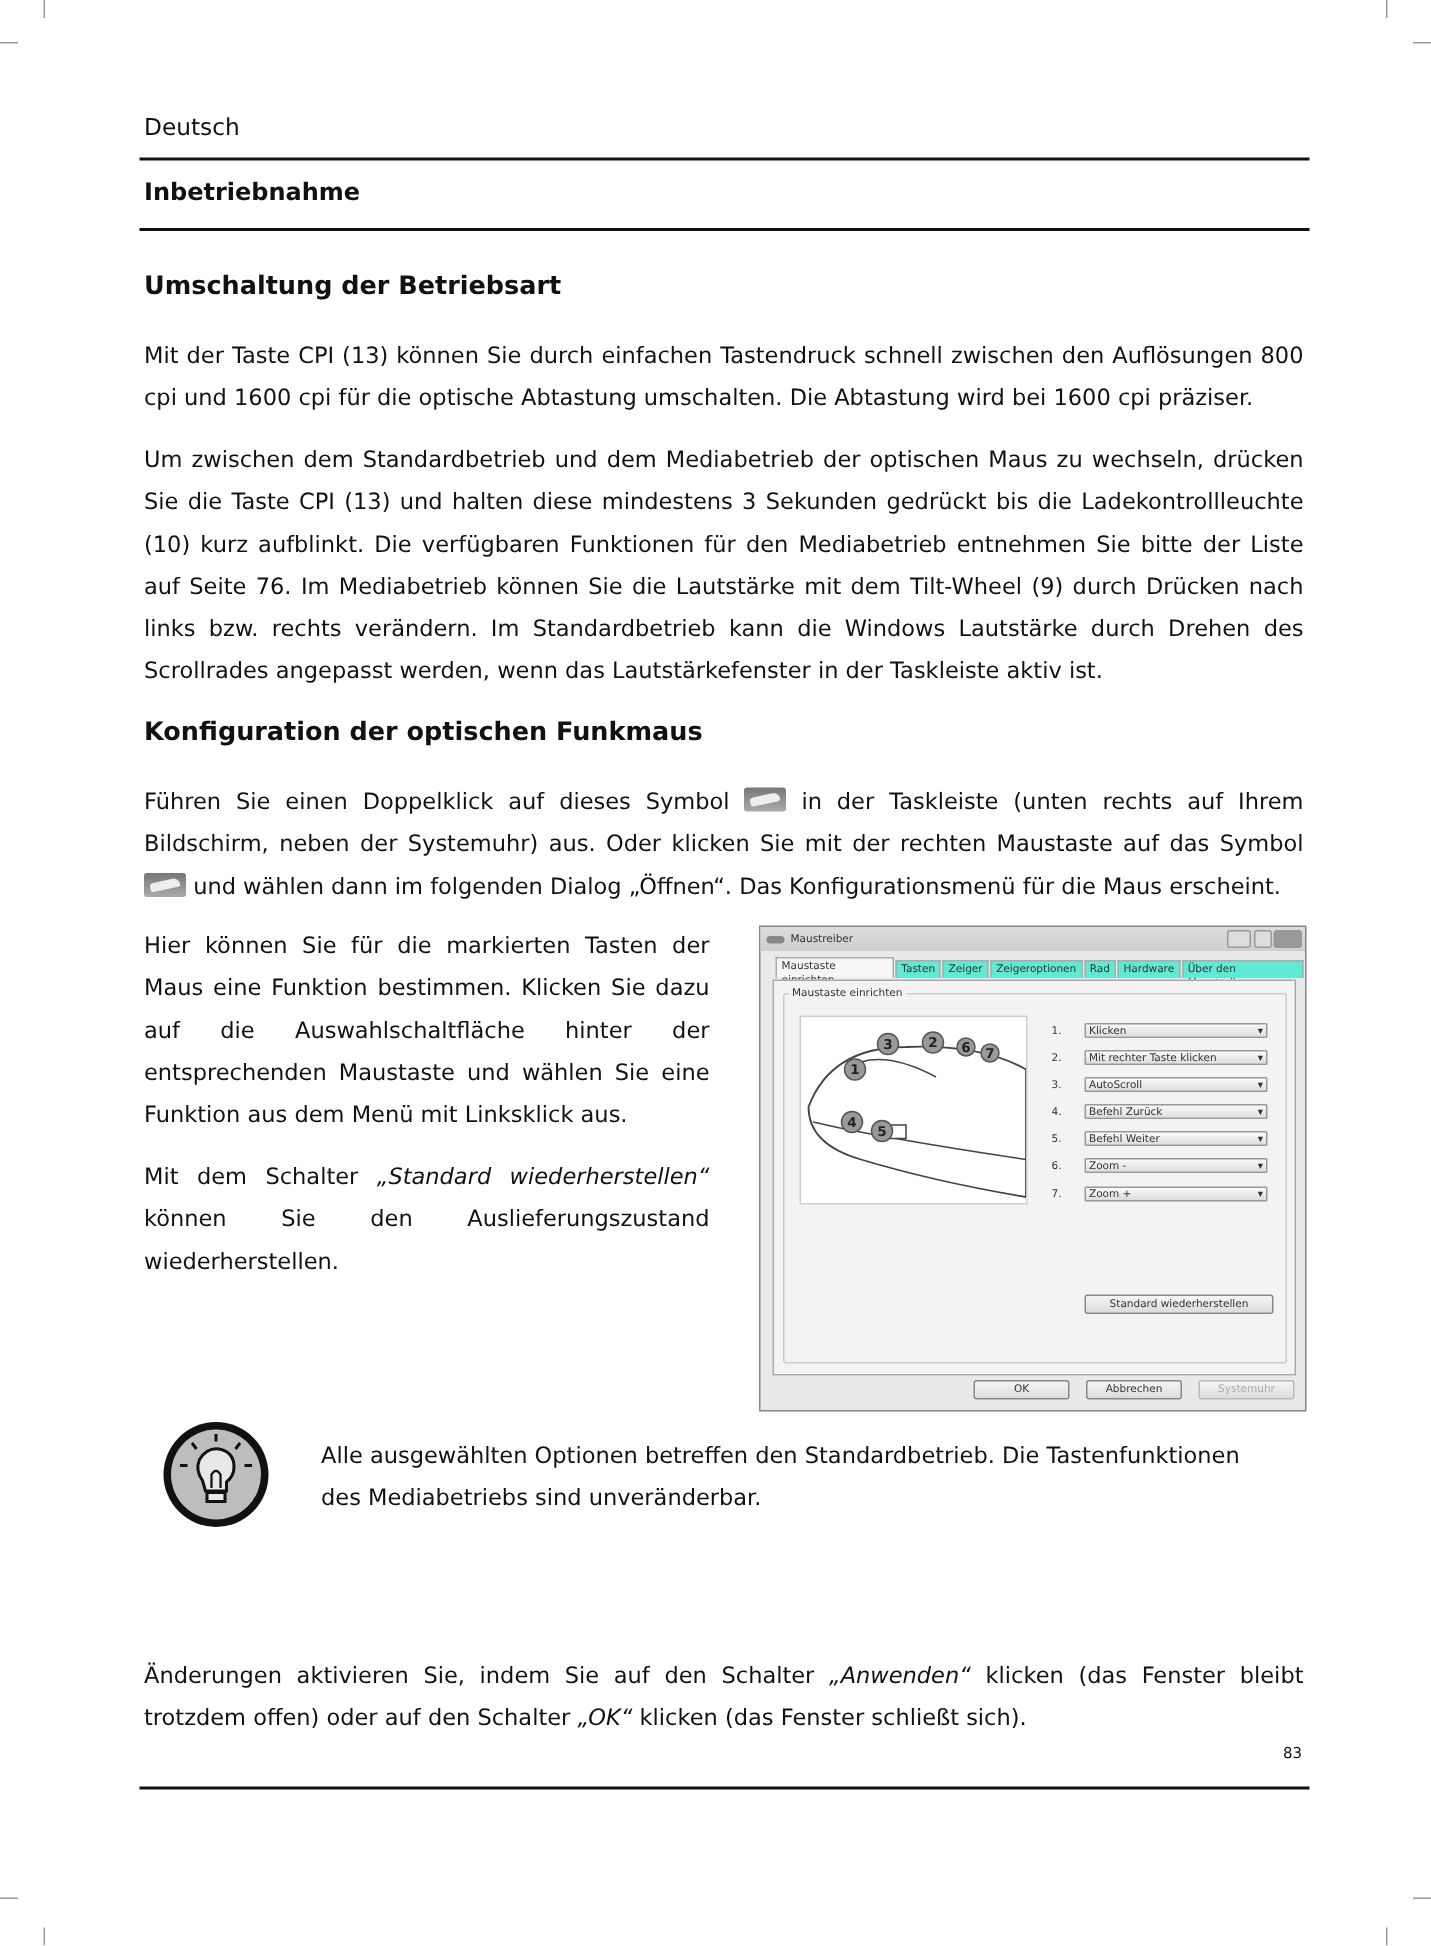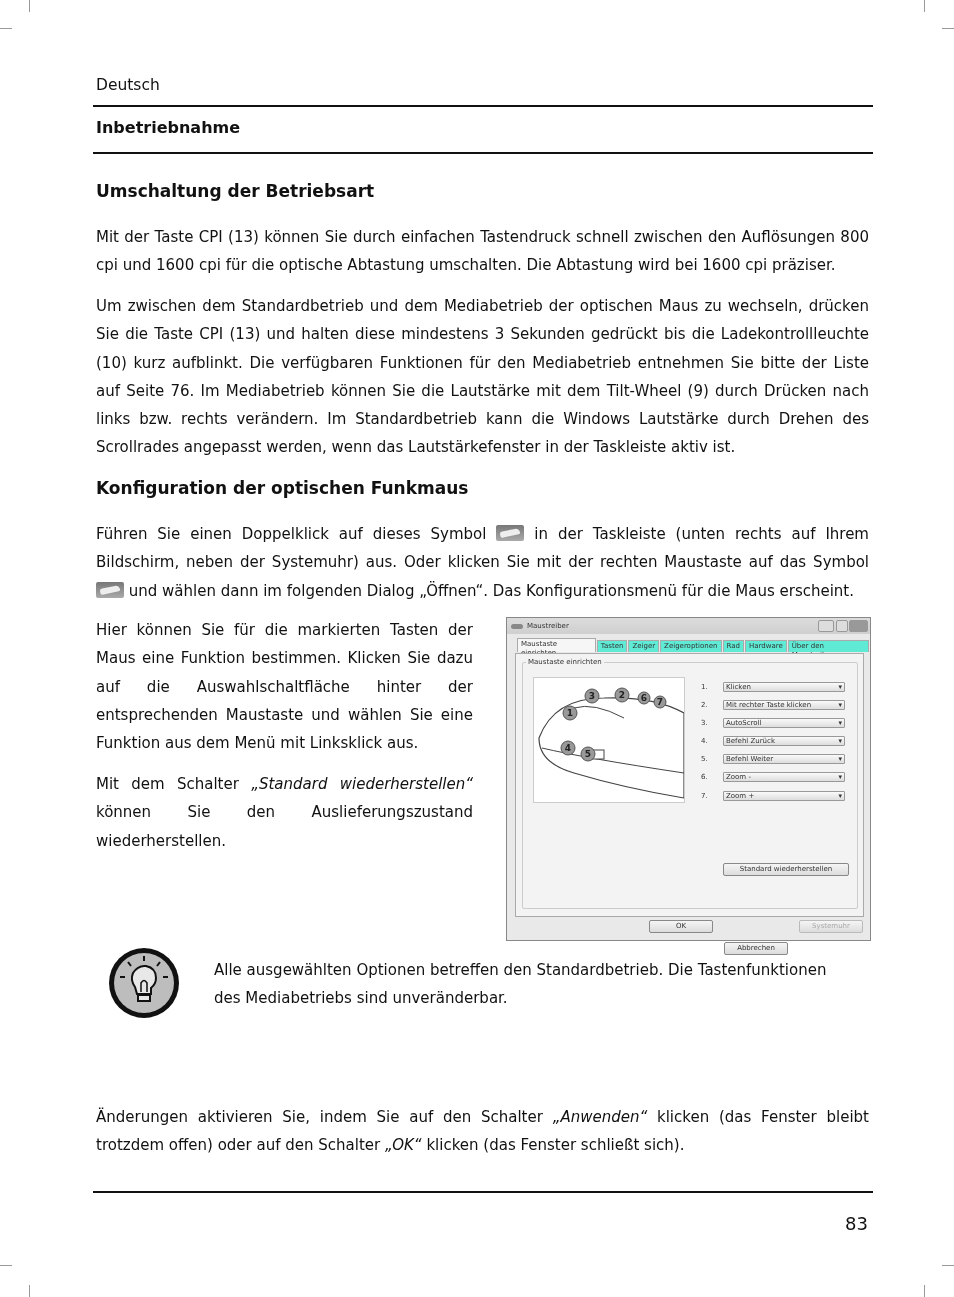--- a/index.html
+++ b/index.html
@@ -25,21 +25,21 @@
   .grp{position:absolute;left:6px;top:8px;width:334px;height:245px;border:1px solid #ccc;border-radius:2px;}
   .grp-label{position:absolute;left:10px;top:4px;background:#f3f3f3;padding:0 2px;}
   .img{position:absolute;left:17px;top:23px;width:150px;height:124px;background:#fff;border:1px solid #ccc;}
   .row{position:absolute;left:185px;display:flex;align-items:center;}
   .row .n{width:22px;}
   .sel{width:122px;height:10px;border:1px solid #999;background:linear-gradient(#fafafa,#ddd);border-radius:1px;display:flex;justify-content:space-between;align-items:flex-end;padding:0 2px;box-sizing:border-box;}
   .btn{position:absolute;height:11px;border:1px solid #888;background:linear-gradient(#f5f5f5,#dcdcdc);border-radius:2px;text-align:center;line-height:11px;}
   .btn.dis{color:#aaa;border-color:#bbb;}
   .note-icon{position:absolute;left:108px;top:947px;width:72px;height:72px;}
   .note{position:absolute;left:214px;top:956px;font-size:15px;line-height:28.3px;width:620px;}
-  .pageno{position:absolute;right:86px;top:1213px;font-size:18px;}
+  .pageno{position:absolute;right:86px;top:1164px;font-size:10px;}
 </style>
 </head>
 <body>
 
 <div class="crop" style="left:29px;top:0;width:1px;height:12px;"></div>
 <div class="crop" style="left:0;top:28px;width:12px;height:1px;"></div>
 <div class="crop" style="left:924px;top:0;width:1px;height:12px;"></div>
 <div class="crop" style="left:942px;top:28px;width:12px;height:1px;"></div>
 <div class="crop" style="left:29px;top:1285px;width:1px;height:12px;"></div>
 <div class="crop" style="left:0;top:1265px;width:12px;height:1px;"></div>
@@ -157,21 +157,21 @@
     <div class="row" style="top:137px;">
         <span class="n">7.</span>
         <div class="sel">
           <span>Zoom +</span>
           <span>▾</span>
         </div>
       </div>
     <div class="btn" style="left:207px;top:161px;width:124px;margin-top:48px;">Standard wiederherstellen</div>
   </div>
   <div class="btn" style="left:142px;top:302px;width:62px;">OK</div>
-  <div class="btn" style="left:217px;top:302px;width:62px;margin-top:22px;">Abbrechen</div>
+  <div class="btn" style="left:217px;top:302px;width:62px;">Abbrechen</div>
   <div class="btn dis" style="left:292px;top:302px;width:62px;">Systemuhr</div>
 </div>
 
 <div class="note-icon">
   <svg width="72" height="72" viewBox="0 0 72 72">
     <circle cx="36" cy="36" r="35" fill="#111"></circle>
     <circle cx="36" cy="36" r="30" fill="#bdbdbd"></circle>
     <path d="M27 40 Q22 33 25 26 Q30 18 38 19 Q48 21 48 31 Q48 37 43 41 L43 47 L29 47 Z" fill="#e8e8e8" stroke="#111" stroke-width="2"></path>
     <rect x="30" y="48" width="12" height="6" fill="#e8e8e8" stroke="#111" stroke-width="2"></rect>
     <path d="M33 45 L33 36 Q36 31 39 36 L39 45" fill="none" stroke="#111" stroke-width="1.5"></path>

